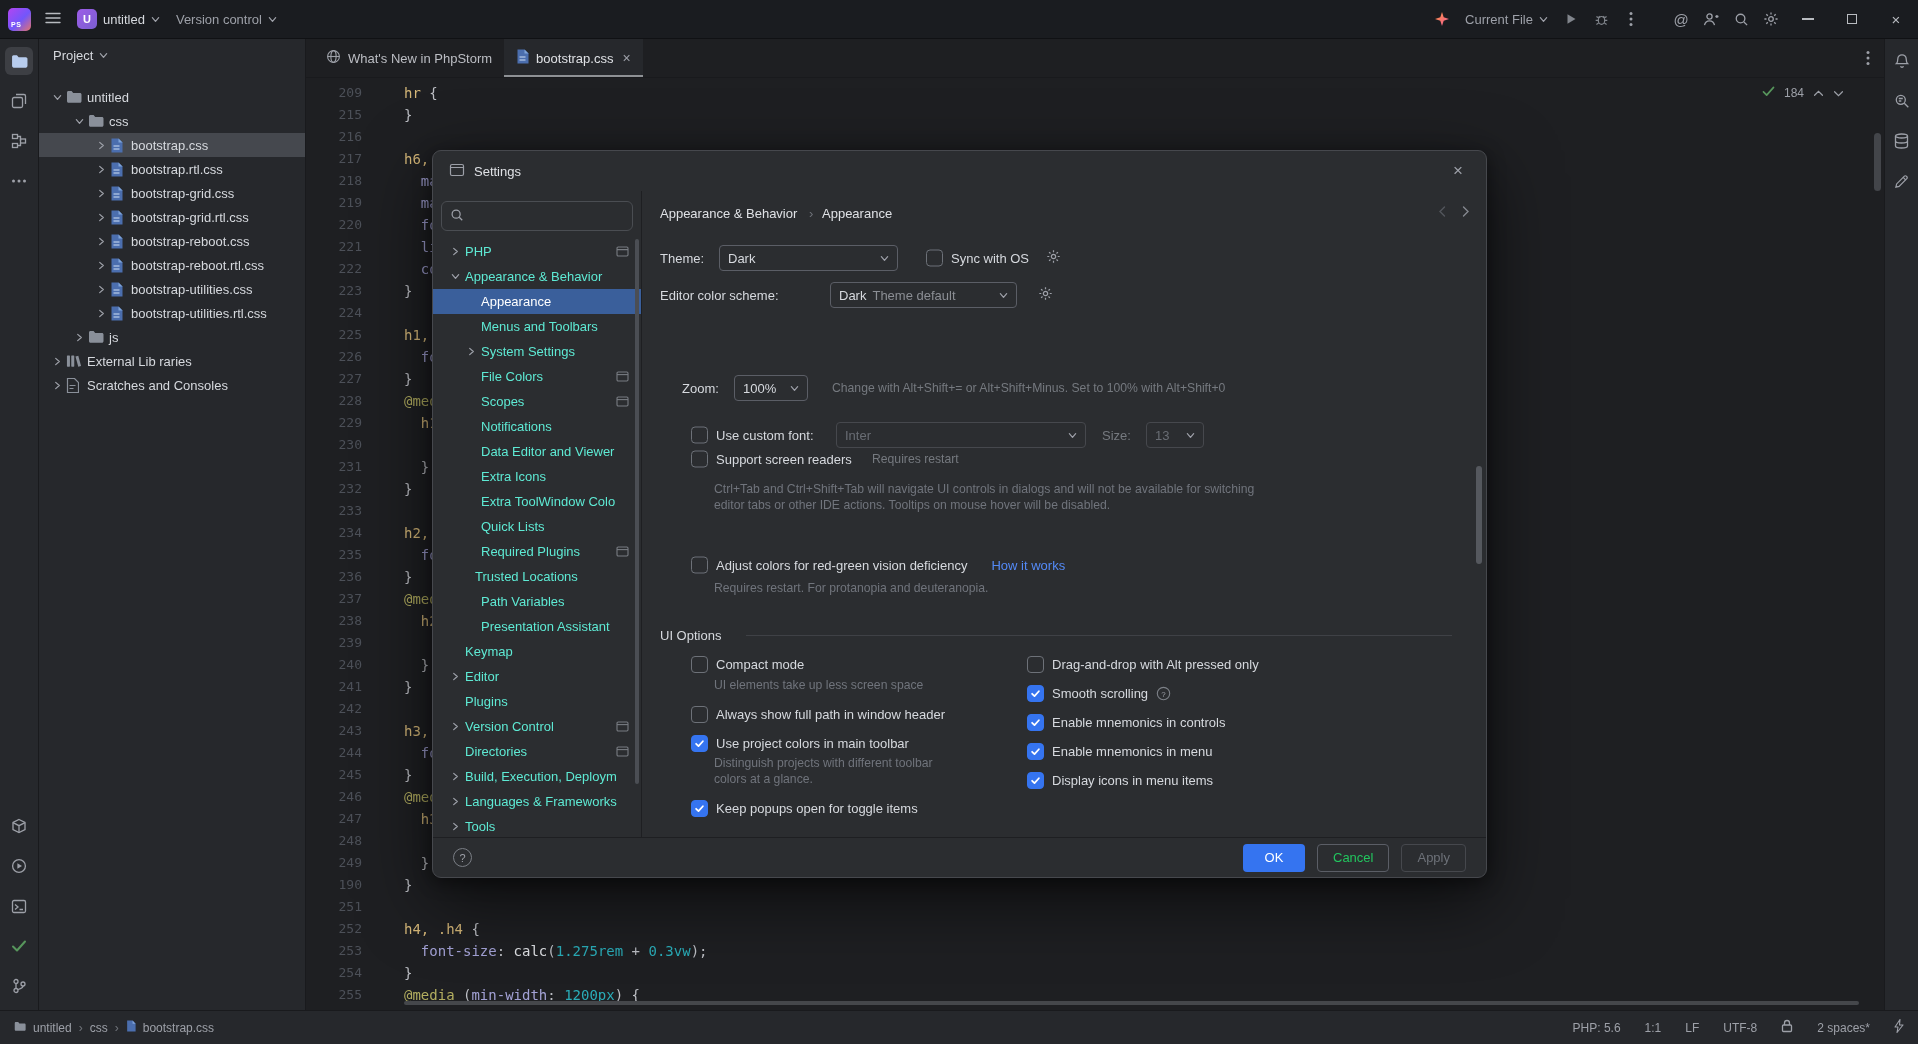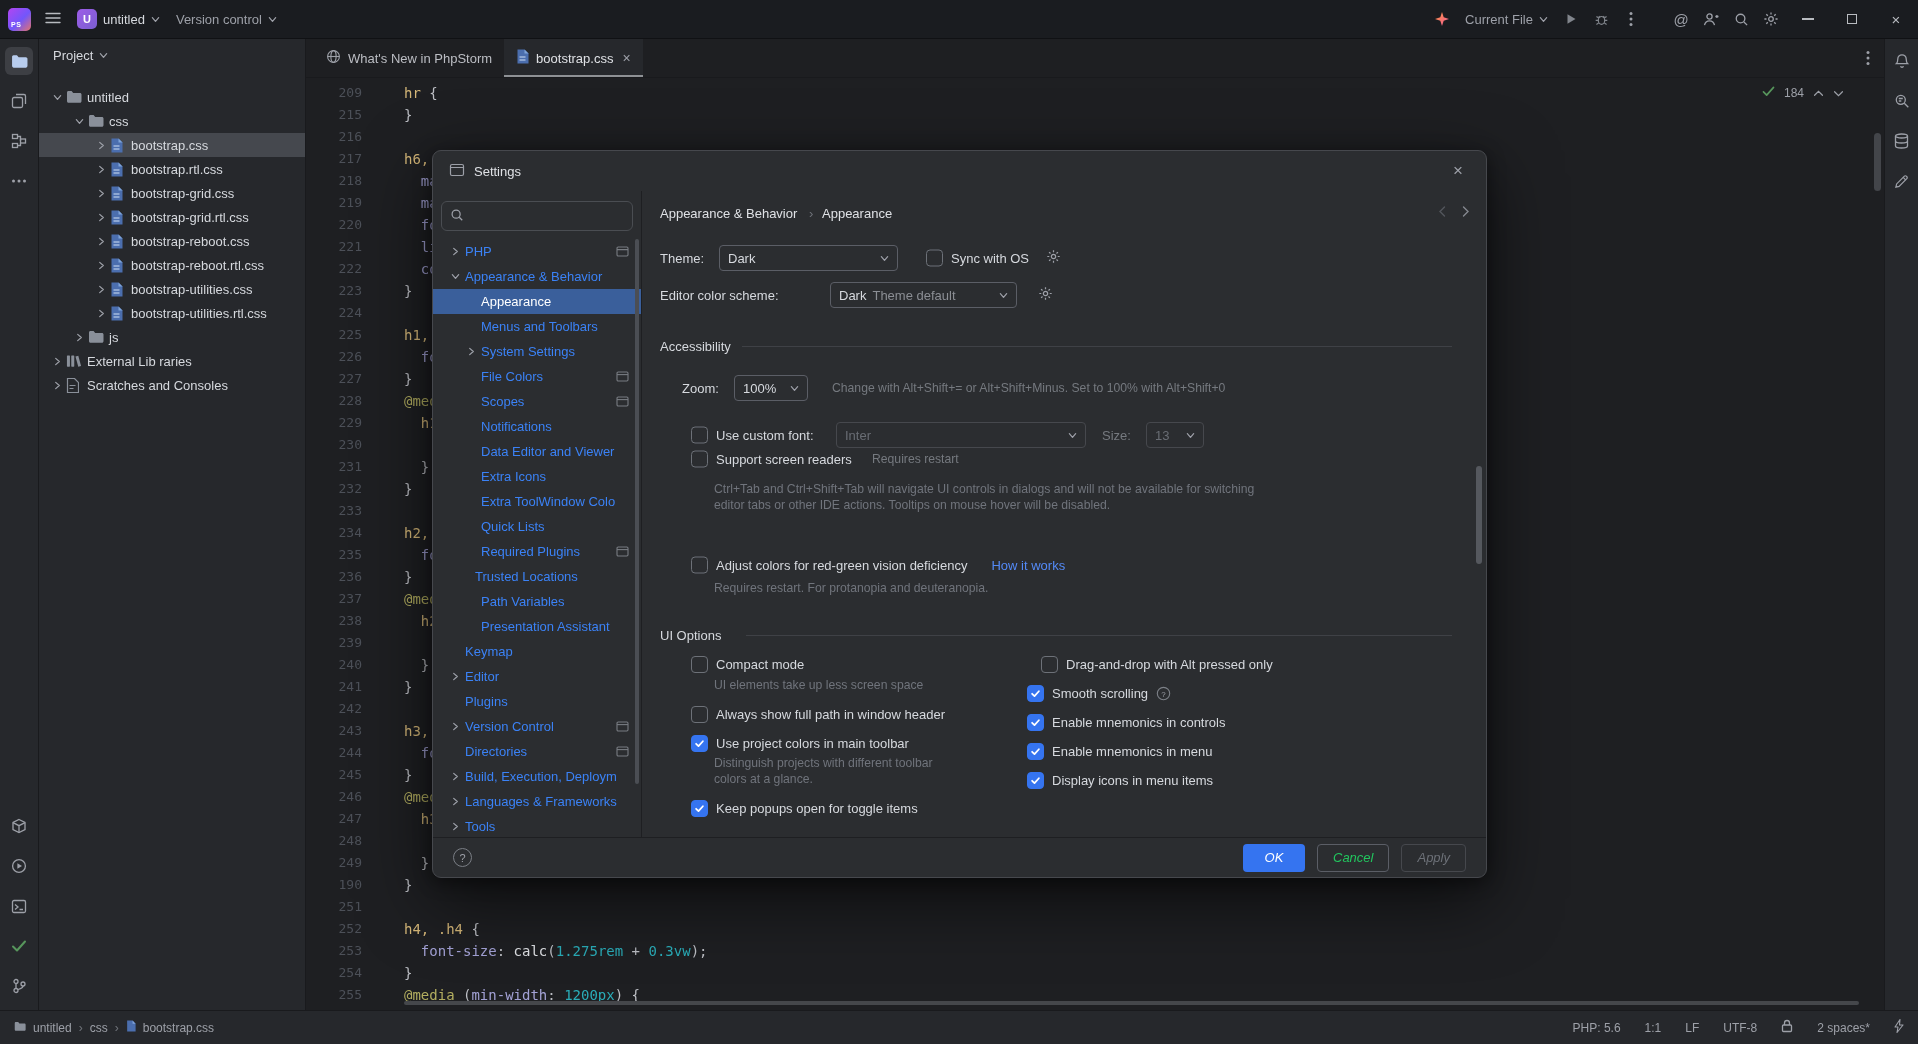--- a/index.html
+++ b/index.html
@@ -72,21 +72,21 @@
   
   .dialog { position:absolute; left:432px; top:150px; width:1055px; height:728px; background:#2b2d30; border:1px solid #46484d; border-radius:9px; box-shadow:0 22px 70px rgba(0,0,0,.6), 0 4px 18px rgba(0,0,0,.45); z-index:50; display:flex; flex-direction:column; overflow:hidden; }
   .dlg-header { height:40px; display:flex; align-items:center; gap:9px; padding:0 16px; flex:none; }
   .dlg-title { color:#dfe1e5; }
   .dlg-close { margin-left:auto; color:#9da0a8; font-size:17px; width:24px; text-align:center; }
   .dlg-body { flex:1; display:flex; min-height:0; }
   .dlg-left { width:209px; border-right:1px solid #1e1f22; position:relative; padding-top:10px; flex:none; }
   .search { margin:0 8px; height:30px; border:1px solid #4a4d52; border-radius:6px; display:flex; align-items:center; gap:6px; padding:0 8px; }
   .search input { flex:1; min-width:0; background:transparent; border:none; outline:none; color:#dfe1e5; font-family:inherit; font-size:13px; }
   .st { margin-top:8px; }
-  .st-row { height:25px; display:flex; align-items:center; white-space:nowrap; overflow:hidden; color:#3b82f6; }
+  .st-row { height:25px; display:flex; align-items:center; white-space:nowrap; overflow:hidden; color:#5eead4; }
   .st-row.sel { background:#3a5f9b; color:#fff; }
   .st-chev { width:16px; display:inline-flex; justify-content:center; flex:none; }
   .st-lbl { padding-left:2px; }
   .st-trail { margin-left:auto; margin-right:12px; display:inline-flex; flex:none; }
   .st-scroll { position:absolute; right:2px; top:48px; width:4px; height:545px; background:#4b4e54; border-radius:2px; }
 
   .sc { flex:1; position:relative; overflow:hidden; }
   .sc-row { position:absolute; left:0; right:0; }
   .a { position:absolute; top:50%; transform:translateY(-50%); }
   .lbl { color:#d6d9de; }
@@ -104,21 +104,21 @@
   .cb { width:17px; height:17px; border:1.6px solid #6d7178; border-radius:4px; display:inline-flex; align-items:center; justify-content:center; background:transparent; flex:none; }
   .cb-on { background:#3574f0; border-color:#3574f0; }
   .cb-row { position:absolute; height:22px; display:flex; align-items:center; gap:8px; }
   .sub { position:absolute; font-size:12.2px; color:#70747c; line-height:15.5px; }
   .link { color:#548af7; }
   .sc-scroll { position:absolute; right:4px; top:275px; width:6px; height:98px; background:#55585e; border-radius:3px; }
 
   .dlg-footer { height:40px; border-top:1px solid #1e1f22; display:flex; align-items:center; padding:0 20px; gap:12px; flex:none; }
   .help-circle { width:19px; height:19px; border:1.3px solid #7a7e85; border-radius:50%; color:#9da0a8; font-size:11px; display:flex; align-items:center; justify-content:center; }
   .spacer { flex:1; }
-  .btn { height:28px; min-width:62px; padding:0 15px; border-radius:4px; border:1px solid transparent; font-size:13px; font-family:inherit; display:inline-flex; align-items:center; justify-content:center; background:none;font-style:italic; }
+  .btn { height:28px; min-width:62px; padding:0 15px; border-radius:4px; border:1px solid transparent; font-size:13px; font-family:inherit; display:inline-flex; align-items:center; justify-content:center; background:none; }
   .btn-primary { background:#3574f0; color:#fff; }
   .btn-sec { border-color:#5b5e66; color:#22c55e; }
   .btn-dis { border-color:#46484d; color:#6d7178; }
 </style>
 </head>
 <body>
 
 <div class="app">
 
   <header class="titlebar">
@@ -852,24 +852,20 @@
           <span class="chev-slot"><svg width="9" height="9" viewBox="0 0 10 10" style="transform:rotate(90deg)">
                 <path d="M3 1.5L7 5 3 8.5" fill="none" stroke="#9da0a8" stroke-width="1.4" stroke-linecap="round" stroke-linejoin="round"></path>
               </svg></span>
         </div>
         <span class="a" style="left:396px"><svg width="15" height="15" viewBox="0 0 16 16" fill="none" stroke="#9da0a8" stroke-width="1.3">
               <circle cx="8" cy="8" r="2.3"></circle>
               <path d="M8 1.4v2.1M8 12.5v2.1M1.4 8h2.1M12.5 8h2.1M3.3 3.3l1.5 1.5M11.2 11.2l1.5 1.5M12.7 3.3l-1.5 1.5M4.8 11.2l-1.5 1.5"></path>
             </svg></span>
       </div>
 
-      <div class="sc-row" style="top:144px;height:22px">
-        <span class="a lbl" style="left:18px">Accessibility</span>
-        <span class="rule" style="left:100px;right:34px"></span>
-      </div>
 
       <div class="sc-row" style="top:183px;height:28px">
         <span class="a lbl" style="left:40px">Zoom:</span>
         <div class="dd" style="left:92px;width:74px">
           <span class="grow">100%</span>
           <span class="chev-slot"><svg width="9" height="9" viewBox="0 0 10 10" style="transform:rotate(90deg)">
                 <path d="M3 1.5L7 5 3 8.5" fill="none" stroke="#9da0a8" stroke-width="1.4" stroke-linecap="round" stroke-linejoin="round"></path>
               </svg></span>
         </div>
         <span class="a hint" style="left:190px">Change with Alt+Shift+= or Alt+Shift+Minus. Set to 100% with Alt+Shift+0</span>
@@ -939,21 +935,21 @@
         </label>
         <div class="sub" style="left: 72px; top: 565px; max-width: 252px;">Distinguish projects with different toolbar colors at a glance.</div>
         <label class="cb-row" style="left: 49px; top: 606px;">
           <span class="cb cb-on">
             <svg width="11" height="11" viewBox="0 0 12 12">
               <path d="M2.3 6.3l2.6 2.6 4.8-5.4" fill="none" stroke="#fff" stroke-width="1.9" stroke-linecap="round" stroke-linejoin="round"></path>
             </svg>
           </span>
           <span>Keep popups open for toggle items</span>
         </label>
-        <label class="cb-row" style="left: 399px; top: 462px;">
+        <label class="cb-row" style="left: 385px; top: 462px;">
           <span class="cb"></span>
           <span>Drag-and-drop with Alt pressed only</span>
         </label>
         <label class="cb-row" style="left: 385px; top: 491px;">
           <span class="cb cb-on">
             <svg width="11" height="11" viewBox="0 0 12 12">
               <path d="M2.3 6.3l2.6 2.6 4.8-5.4" fill="none" stroke="#fff" stroke-width="1.9" stroke-linecap="round" stroke-linejoin="round"></path>
             </svg>
           </span>
           <span>Smooth scrolling</span>

